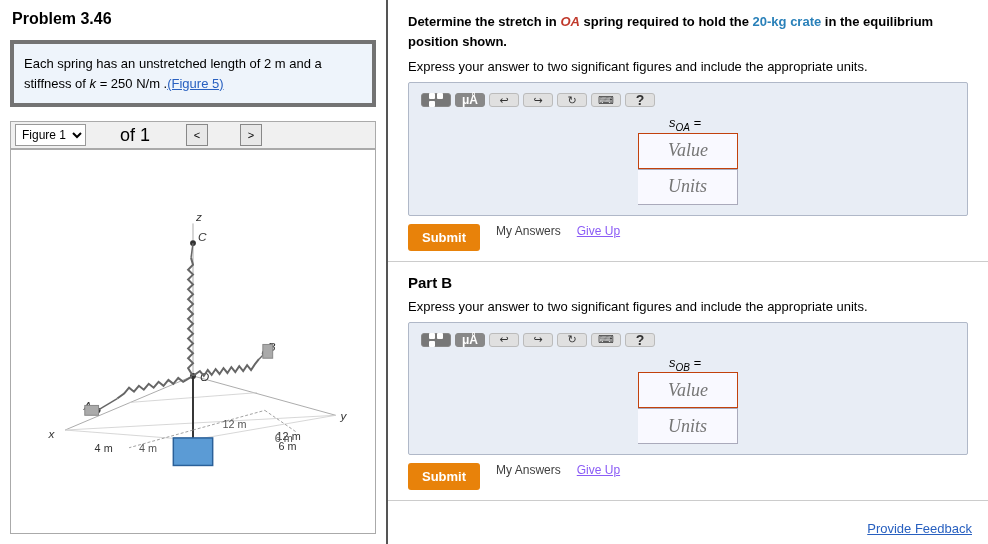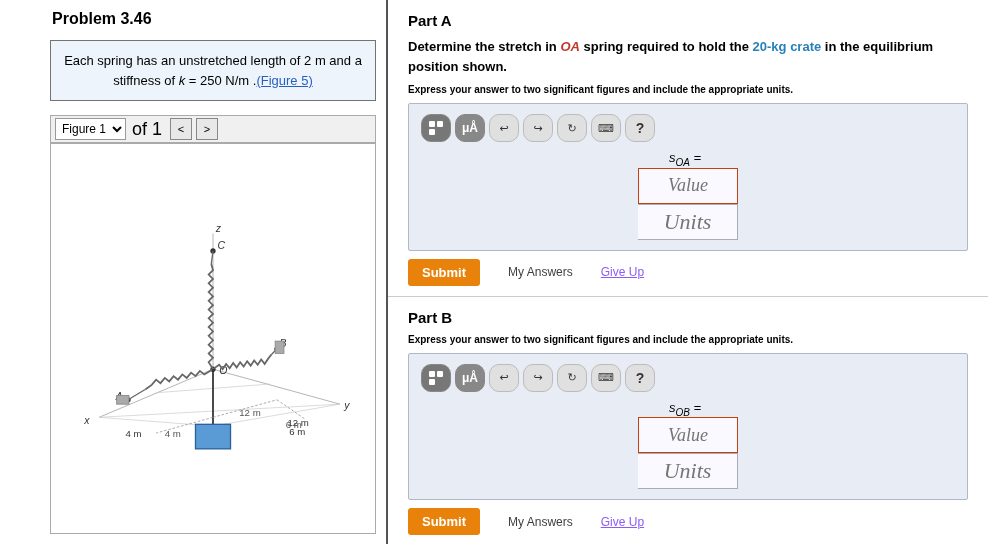--- a/index.html
+++ b/index.html
@@ -13,46 +13,45 @@
       display: flex;
     }
 
     
     .left-panel {
       width: 388px;
       border-right: 2px solid #555;
       display: flex;
       flex-direction: column;
       background: #fff;
-      padding-left: 40px;
     }
     .problem-title {
       font-size: 16px;
       font-weight: bold;
       padding: 10px 12px 6px;
       color: #000;
     }
     .problem-desc {
       margin: 6px 10px;
       padding: 10px;
-      border: 1px solid #737373;
+      border: 4px solid #737373;
       background: #eef4fb;
       font-size: 13px;
       line-height: 1.5;
       color: #000;
-      text-align: center;
     }
     .figure-nav {
       display: flex;
       align-items: center;
       margin: 8px 10px 0;
       border: 1px solid #aaa;
       background: #f0f0f0;
       height: 28px;
       padding: 0 4px;
+      gap: 28px;
     }
     .figure-nav select {
       border: 1px solid #999;
       background: #fff;
       font-size: 12px;
       height: 22px;
       padding: 0 2px;
     }
     .figure-nav .of-label {
       font-size: 18px;
@@ -110,44 +109,44 @@
       font-weight: bold;
     }
     .part-desc em {
       font-style: italic;
       color: #c0392b;
     }
     .part-desc .highlight {
       color: #2980b9;
     }
     .express-label {
-      font-weight: bold;
-      font-size: 10px;
+      font-weight: normal;
+      font-size: 13px;
       color: #000;
       margin-bottom: 8px;
     }
     .answer-box {
       border: 1px solid #b0b8c8;
       background: #e8edf5;
       padding: 10px 12px;
       margin-bottom: 8px;
       border-radius: 2px;
     }
     .toolbar {
       display: flex;
       align-items: center;
       gap: 4px;
       margin-bottom: 8px;
     }
     .toolbar-btn {
       width: 30px;
-      height: 28px;
+      height: 14px;
       border: 1px solid #888;
       background: #888;
-      border-radius: 10px;
+      border-radius: 3px;
       display: flex;
       align-items: center;
       justify-content: center;
       cursor: pointer;
       color: #fff;
       font-size: 11px;
     }
     .toolbar-btn.icon-grid {
       background: #777;
     }
@@ -192,31 +191,30 @@
       text-align: center;
       outline: none;
       font-family: Georgia, serif;
     }
     .units-input {
       width: 100px;
       height: 36px;
       border: 1px solid #aab;
       border-left: none;
       background: #f9f9ff;
-      font-size: 22px;
+      font-size: 18px;
       font-style: italic;
       color: #000000;
       text-align: center;
       outline: none;
       font-family: Georgia, serif;
     }
     .action-row {
       display: flex;
-      align-items: center;
-      gap: 28px;
+      gap: 16px;
     }
     .submit-btn {
       background: #e8820a;
       color: #fff;
       border: none;
       padding: 6px 14px;
       font-size: 13px;
       font-weight: bold;
       border-radius: 3px;
       cursor: pointer;
@@ -344,21 +342,20 @@
 
       <line x1="258" y1="210" x2="290" y2="232" stroke="#888" stroke-width="0.8" stroke-dasharray="3,2"></line>
       <text x="268" y="242" font-size="11" fill="#555">6 m</text>
     </svg>
   </div>
 </div>
 
 <div class="right-panel">
 
   <div class="part-section">
-    <div class="part-title">Part A</div>
     <div class="part-desc">
       Determine the stretch in <em>OA</em> spring required to hold the <span class="highlight">20-kg crate</span> in the equilibrium position shown.
     </div>
     <div class="express-label">Express your answer to two significant figures and include the appropriate units.</div>
 
     <div class="answer-box">
       <div class="toolbar">
         <button class="toolbar-btn icon-grid" title="Grid">
           <svg width="16" height="16" viewBox="0 0 16 16" fill="white">
               <rect x="1" y="1" width="6" height="6" rx="1"></rect>

